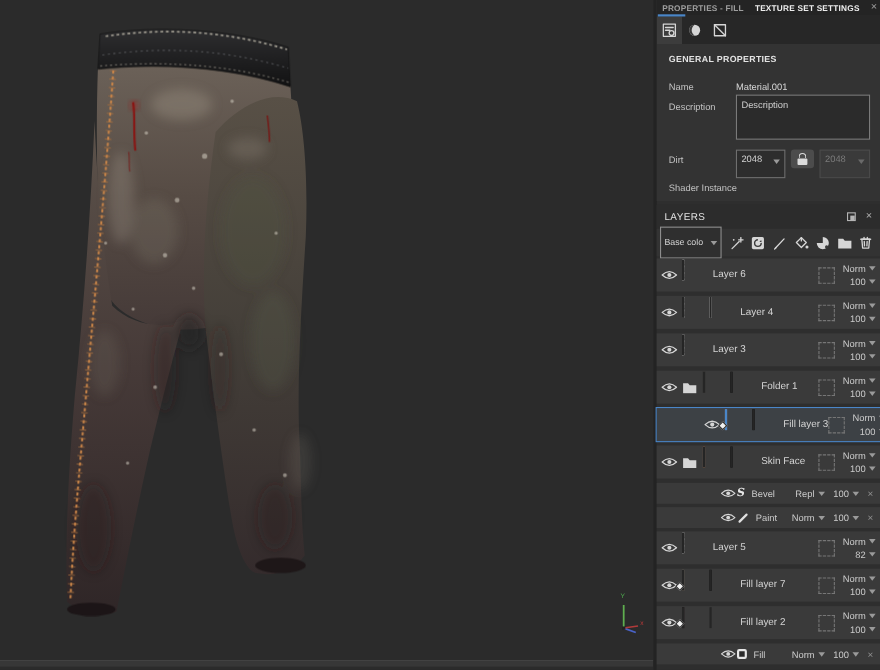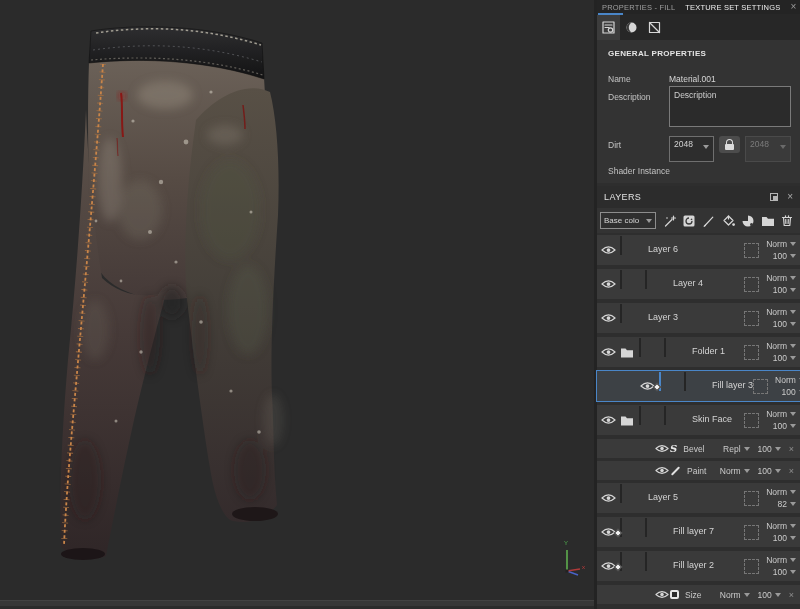--- a/index.html
+++ b/index.html
@@ -14,21 +14,21 @@
   .axis-label-y{position:absolute;left:12px;top:0;color:#4fae4f;font-size:6px;}
   .axis-label-x{position:absolute;left:30px;top:24px;color:#c23a3a;font-size:6px;}
 
   
   #right-col{position:absolute;left:594px;top:0;width:206px;height:609px;background:#2e2e2e;}
   .panel-sep{position:absolute;left:0;top:0;width:3px;height:609px;background:#232323;}
 
   
   #props{position:absolute;left:3px;top:0;width:203px;height:183px;background:#333;overflow:hidden;}
   .ptabs{position:relative;height:14px;background:#242424;display:flex;align-items:center;}
-  .ptab{font-size:7.5px;font-weight:normal;letter-spacing:.2px;padding:0 5px;white-space:nowrap;color:#9f9f9f;}
+  .ptab{font-size:7.5px;font-weight:bold;letter-spacing:.2px;padding:0 5px;white-space:nowrap;color:#9f9f9f;}
   .ptab.active{color:#ededed;}
   .ptabs .close{margin-left:auto;color:#9a9a9a;font-size:10px;padding:0 5px;line-height:10px;}
   .blue-ind{position:absolute;left:1px;top:13px;width:25px;height:2px;}
   .icotabs{height:26px;background:#272727;display:flex;align-items:flex-end;}
   .icotab{width:23px;height:25px;display:flex;align-items:center;justify-content:center;}
   .icotab.active{background:#3c3c3c;}
   .pcontent{position:relative;height:143px;background:#333;}
   .sect-title{position:absolute;left:11px;top:9px;font-size:8px;font-weight:bold;color:#e4e4e4;letter-spacing:.3px;}
   .plabel{position:absolute;left:11px;font-size:8.5px;color:#c2c2c2;}
   .pvalue{position:absolute;font-size:8.5px;color:#d6d6d6;}
@@ -43,21 +43,21 @@
 
   
   #layers{position:absolute;left:3px;top:186px;width:203px;height:423px;background:#2e2e2e;}
   .lhead{height:22px;background:#2c2c2c;display:flex;align-items:center;padding:0 7px;}
   .lhead .title{font-size:9px;font-weight:normal;color:#e2e2e2;letter-spacing:.4px;}
   .lhead .hicons{margin-left:auto;display:flex;align-items:center;gap:9px;}
   .float-ico{width:8px;height:8px;border:1px solid #b5b5b5;position:relative;}
   .float-ico::after{content:"";position:absolute;right:0;bottom:0;width:4px;height:4px;background:#b5b5b5;}
   .lhead .close{color:#ababab;font-size:10px;line-height:10px;}
   .ltb{height:25px;background:#333;display:flex;align-items:center;padding:0 3px;}
-  .chan-dd{width:56px;height:17px;border:1px solid #8d8d8d;background:#2f2f2f;display:flex;align-items:center;justify-content:space-between;padding:0 3px;font-size:8px;color:#d5d5d5;margin-right:4px;}
+  .chan-dd{width:56px;height:29px;border:1px solid #8d8d8d;background:#2f2f2f;display:flex;align-items:center;justify-content:space-between;padding:0 3px;font-size:8px;color:#d5d5d5;margin-right:4px;}
   .tbico{flex:1;height:18px;display:flex;align-items:center;justify-content:center;}
 
   .llist{padding-top:2px;}
   .lrow{position:relative;height:30px;background:#3a3a3a;margin-bottom:4px;display:flex;align-items:flex-start;}
   .lrow.sel{outline:1px solid #4a86c8;background:#3d4145;padding-left:39px;}
   .eye-btn{width:23px;height:30px;display:flex;align-items:center;justify-content:center;flex:none;}
   .folder-cell{width:17px;height:30px;display:flex;align-items:center;flex:none;margin-right:2px;}
   .thumbwrap{margin-top:2px;margin-right:5px;width:20px;flex:none;}
   .thumb{width:20px;height:20px;border:1px solid #252525;position:relative;background:#111;}
   .thumb.selth{border:1px solid #4a86c8;}
@@ -591,21 +591,21 @@
         </div>
 
         <div class="erow">
           <span class="eye-btn" style="width:16px;height:19px;">
               <svg width="14" height="9" viewBox="0 0 16 10">
                 <path d="M1,5 Q8,-1.5 15,5 Q8,11.5 1,5 Z" class="ic"></path>
                 <circle cx="8" cy="5" r="2" class="icf"></circle>
               </svg>
             </span>
           <span class="dirt-glyph"></span>
-          <span class="ename">Size</span>
+          <span class="ename">Fill</span>
           <span class="eblend">
               <span>Norm</span>
               <i class="chev"></i>
             </span>
           <span class="eopa">
               <span>100</span>
               <i class="chev"></i>
             </span>
           <span class="eclose">×</span>
         </div>

